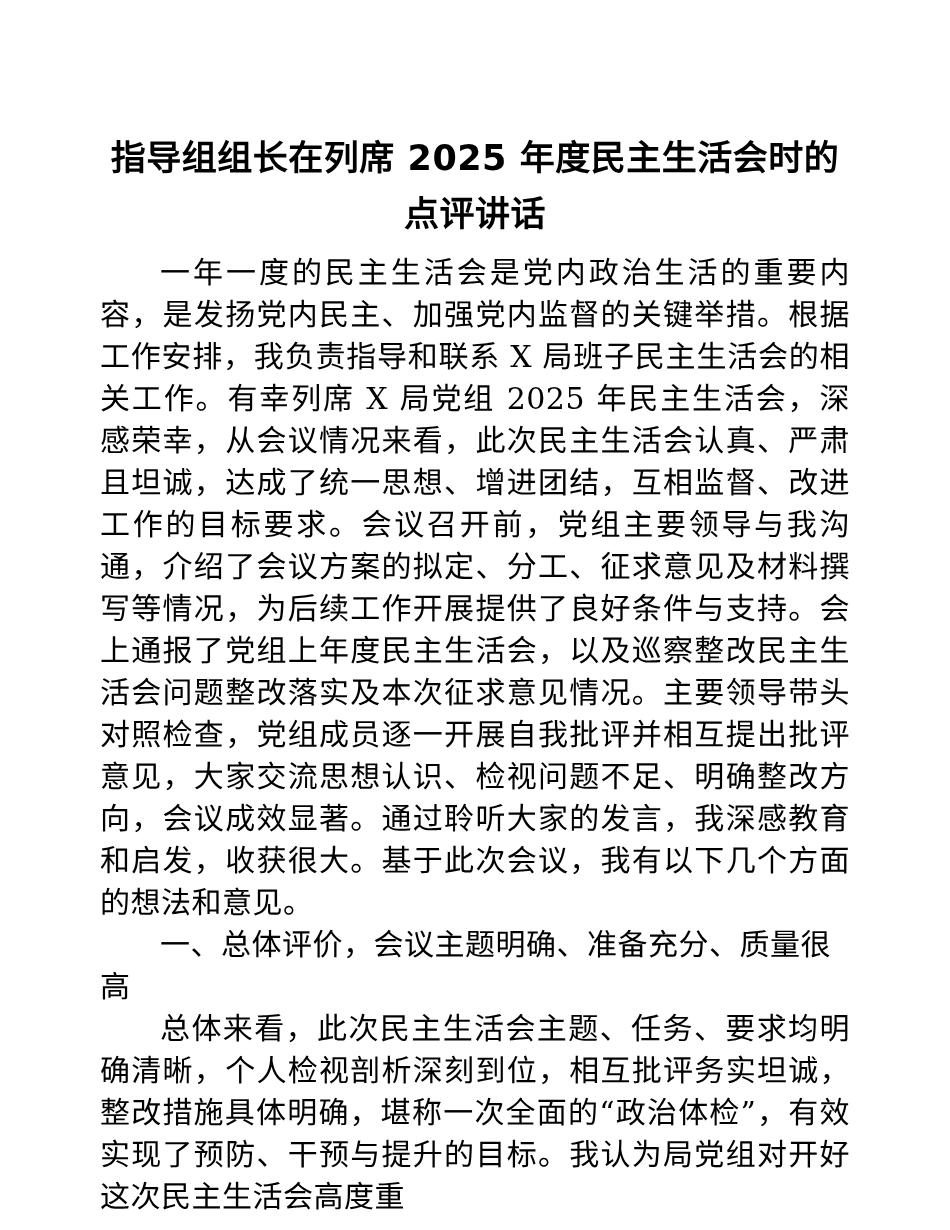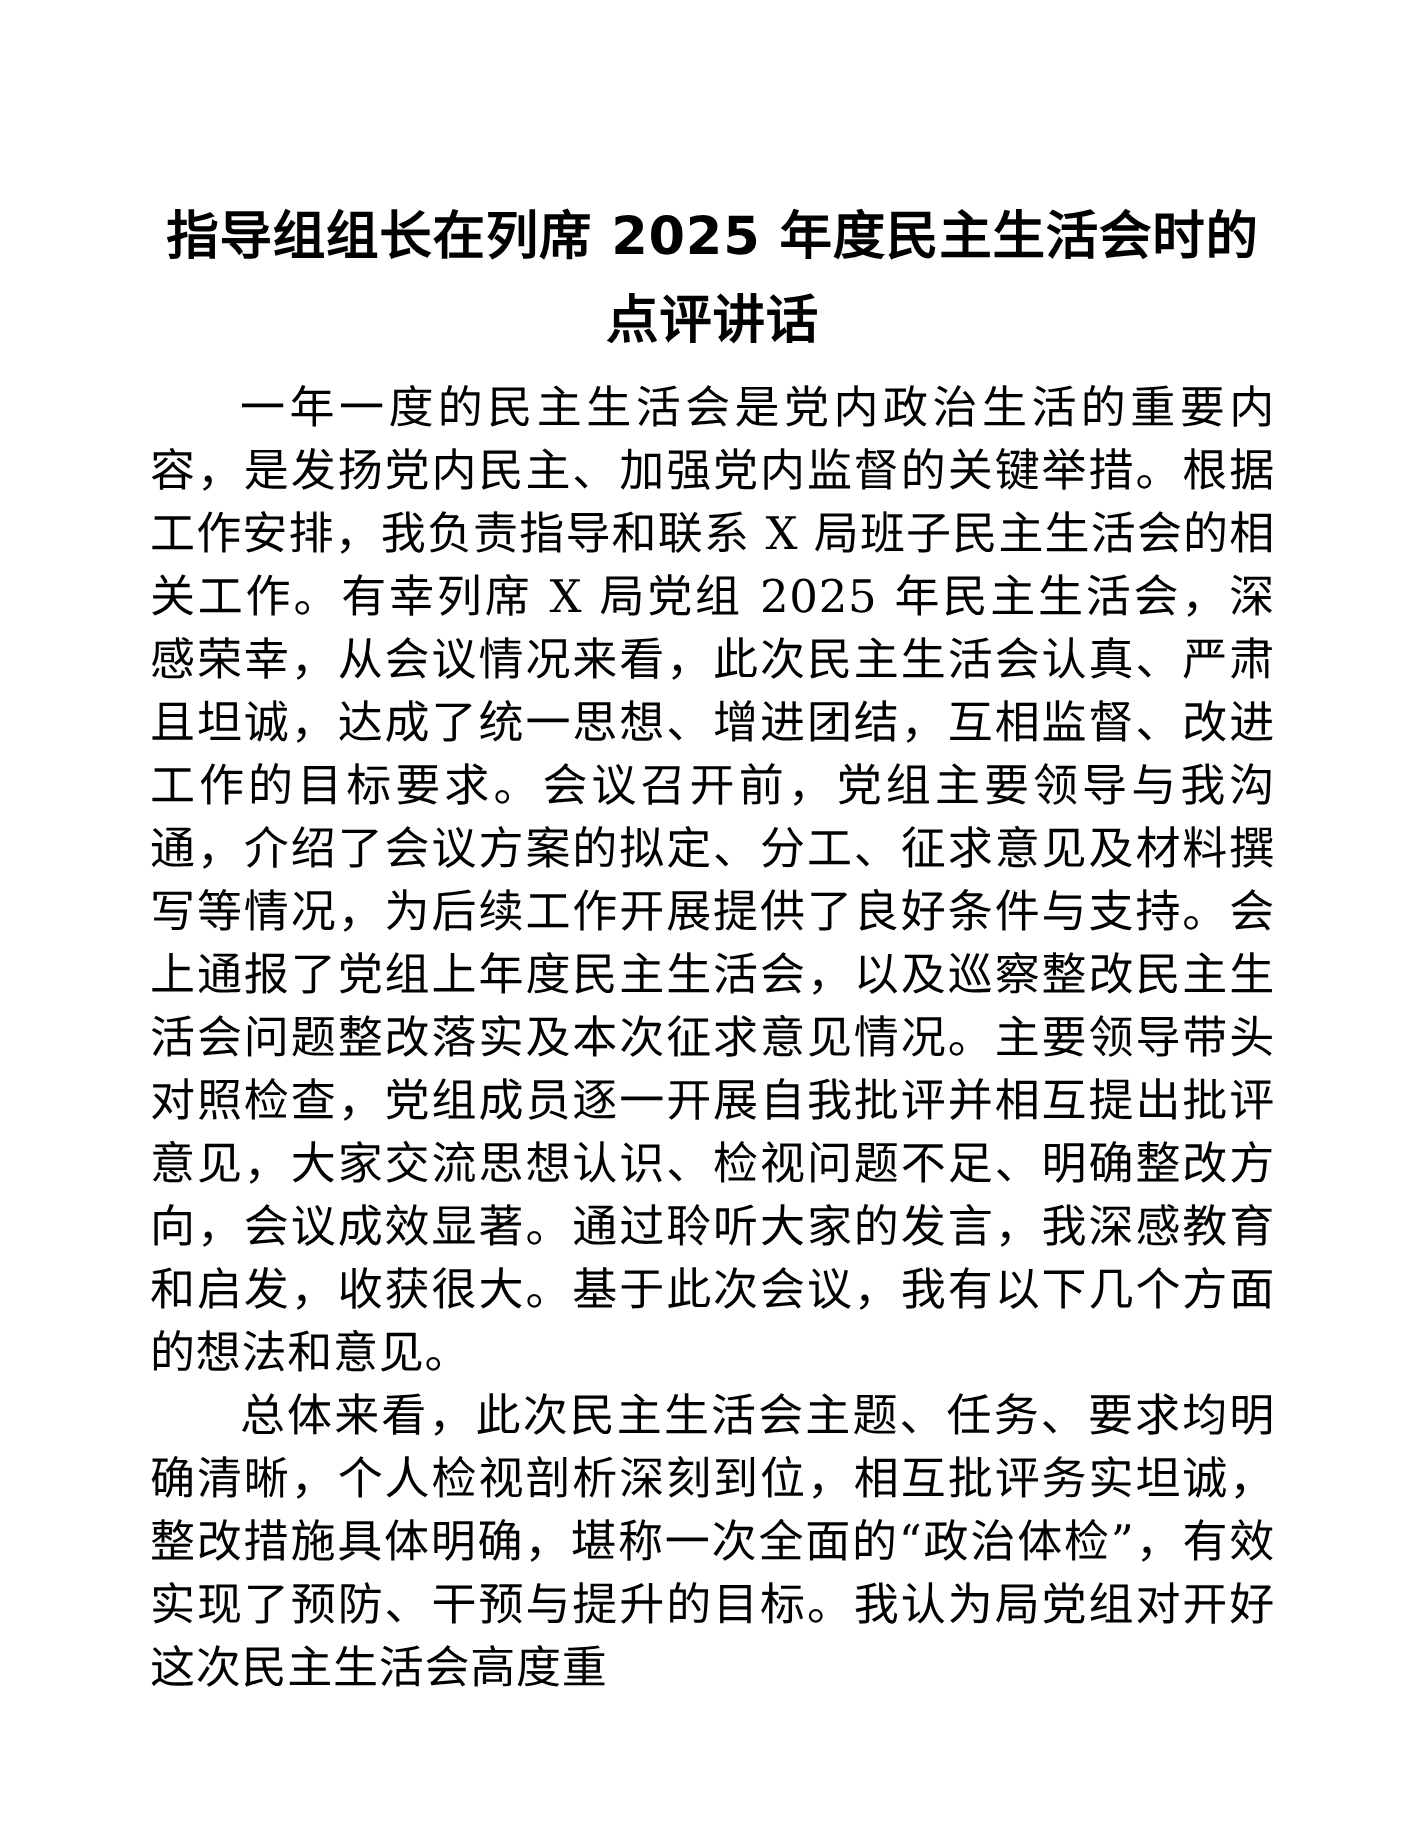--- a/index.html
+++ b/index.html
@@ -43,15 +43,16 @@
 </style>
 </head>
 <body>
 
 <div class="page">
   <h1 class="doc-title">指导组组长在列席 2025 年度民主生活会时的点评讲话</h1>
 
 
   <p class="para">一年一度的民主生活会是党内政治生活的重要内容，是发扬党内民主、加强党内监督的关键举措。根据工作安排，我负责指导和联系 X 局班子民主生活会的相关工作。有幸列席 X 局党组 2025 年民主生活会，深感荣幸，从会议情况来看，此次民主生活会认真、严肃且坦诚，达成了统一思想、增进团结，互相监督、改进工作的目标要求。会议召开前，党组主要领导与我沟通，介绍了会议方案的拟定、分工、征求意见及材料撰写等情况，为后续工作开展提供了良好条件与支持。会上通报了党组上年度民主生活会，以及巡察整改民主生活会问题整改落实及本次征求意见情况。主要领导带头对照检查，党组成员逐一开展自我批评并相互提出批评意见，大家交流思想认识、检视问题不足、明确整改方向，会议成效显著。通过聆听大家的发言，我深感教育和启发，收获很大。基于此次会议，我有以下几个方面的想法和意见。</p>
 
+  <p class="para heading">一、总体评价，会议主题明确、准备充分、质量很高</p>
 
   <p class="para">总体来看，此次民主生活会主题、任务、要求均明确清晰，个人检视剖析深刻到位，相互批评务实坦诚，整改措施具体明确，堪称一次全面的“政治体检”，有效实现了预防、干预与提升的目标。我认为局党组对开好这次民主生活会高度重</p>
 </div>
 
 </body></html>

